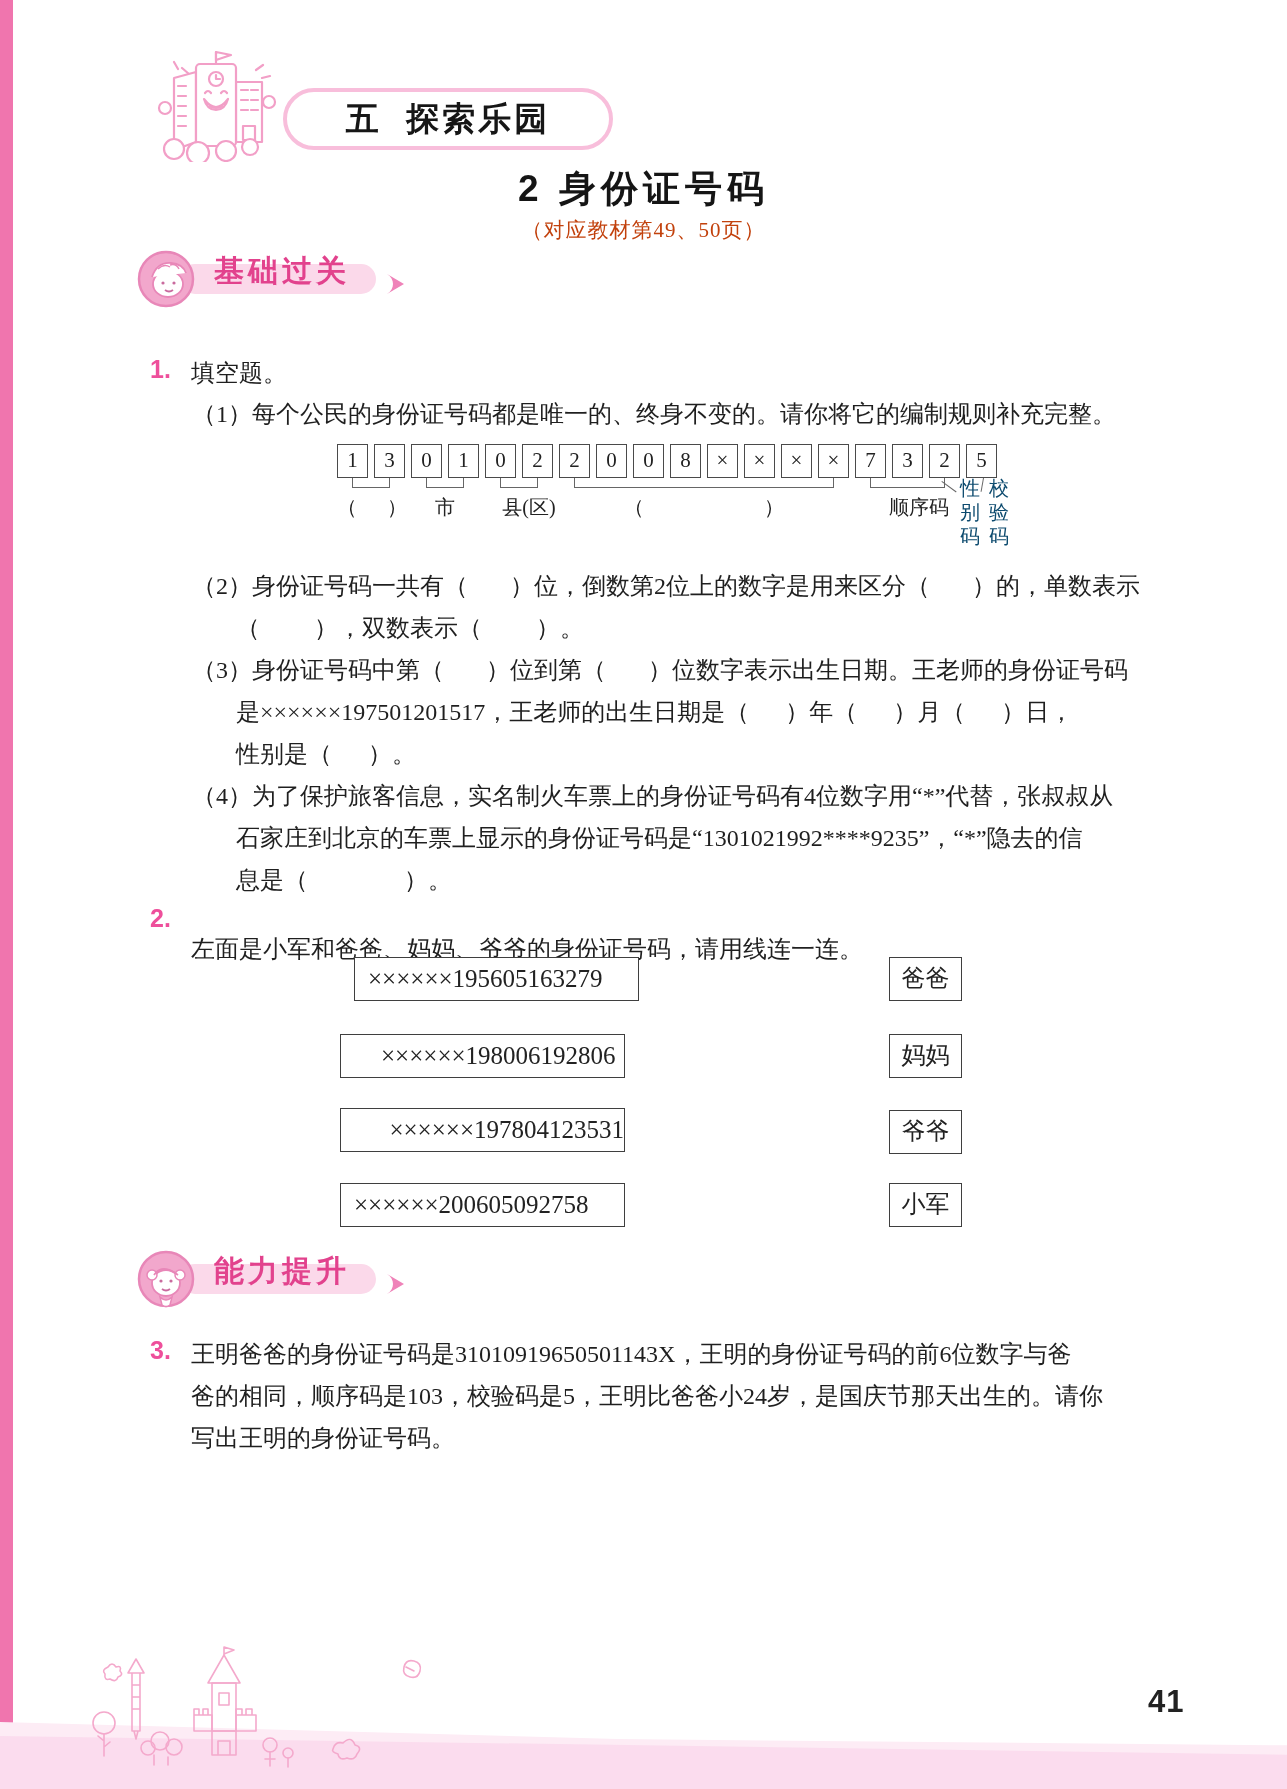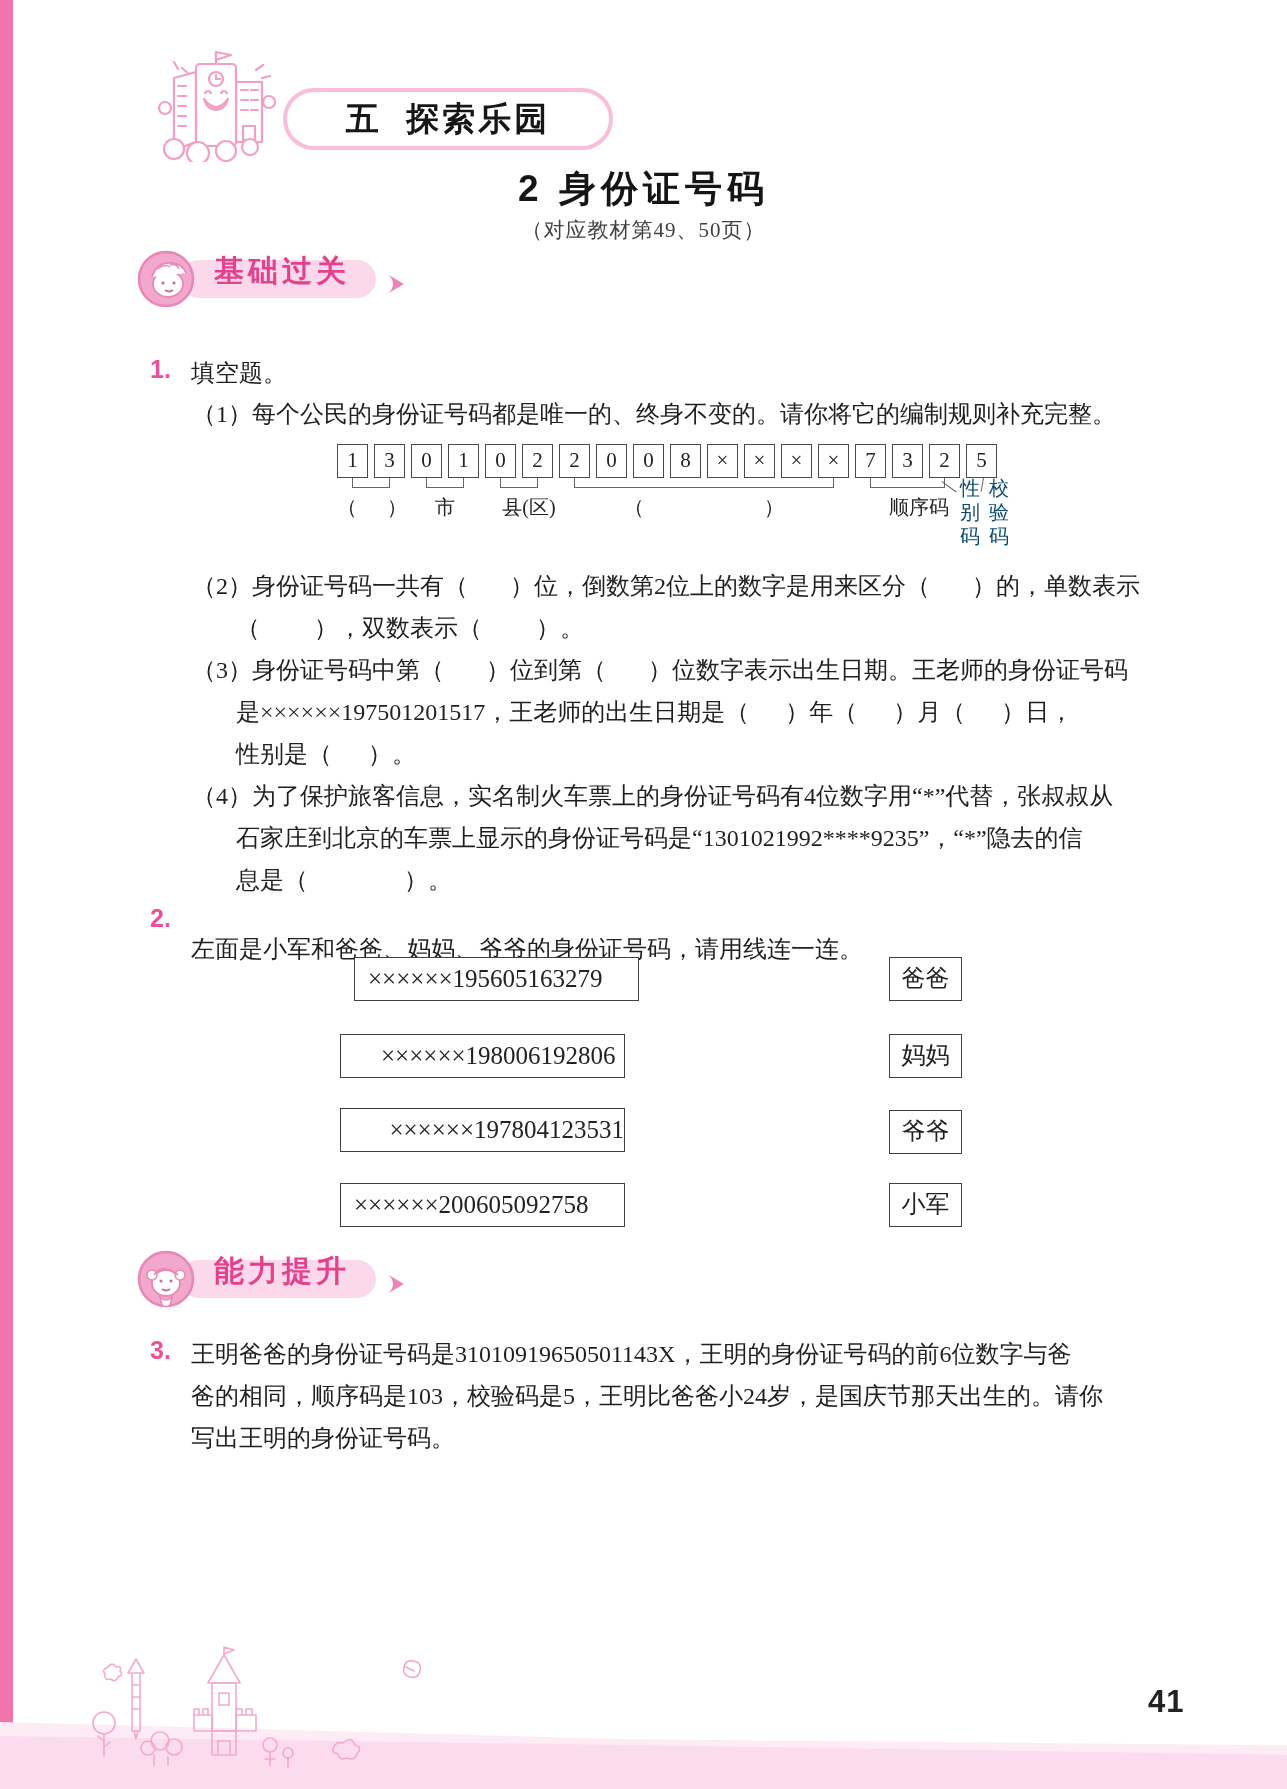--- a/index.html
+++ b/index.html
@@ -22,27 +22,27 @@
   }
   .mascot { position:absolute; left:138px; top:48px; }
 
   .lesson-title {
     position:absolute; left:0; top:164px; width:1287px; text-align:center;
     font-family:"Liberation Sans","DejaVu Sans",sans-serif; font-weight:bold;
     font-size:37px; color:#151515; letter-spacing:5px; white-space:pre;
   }
   .lesson-sub {
     position:absolute; left:0; top:216px; width:1287px; text-align:center;
-    font-size:21px; color:#404040; letter-spacing:1px; white-space:pre;
+    font-size:21px; color:#c2410c; letter-spacing:1px; white-space:pre;
   }
 
   
   .sec { position:absolute; left:136px; display:flex; align-items:center; }
   .sec .pill {
-    margin-left:-16px; height:38px; border-radius:19px; background:#fbd9ea;
+    margin-left:-16px; height:30px; border-radius:19px; background:#fbd9ea;
     display:flex; align-items:center; padding:0 26px 16px 34px;
   }
   .sec .pill span {
     font-family:"Liberation Sans","DejaVu Sans",sans-serif; font-weight:bold;
     font-size:30px; color:#e2428d; letter-spacing:4px; white-space:pre;
   }
   .sec .swoosh { margin-left:8px; margin-top:10px; }
 
   
   .ln { position:absolute; font-size:24px; line-height:32px; color:#1f1f1f; white-space:pre; }

